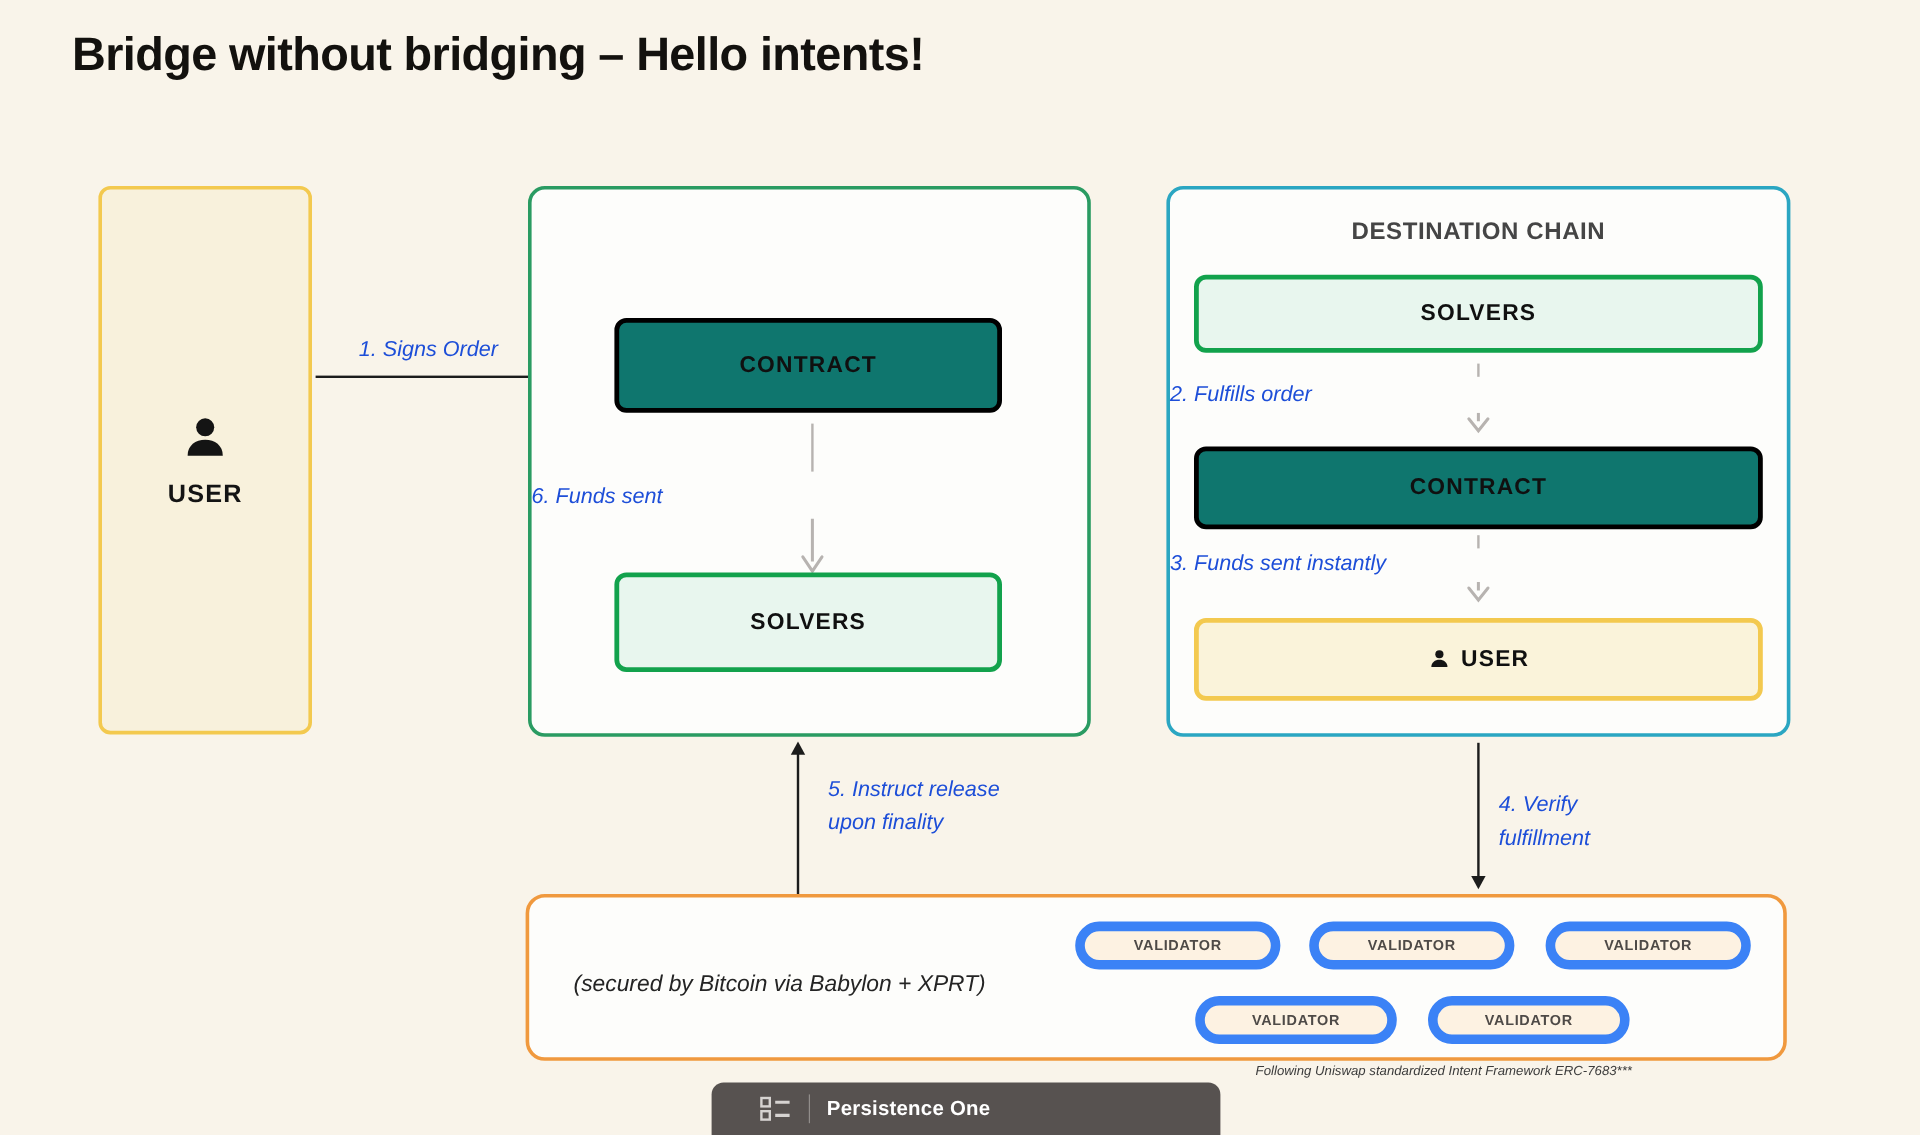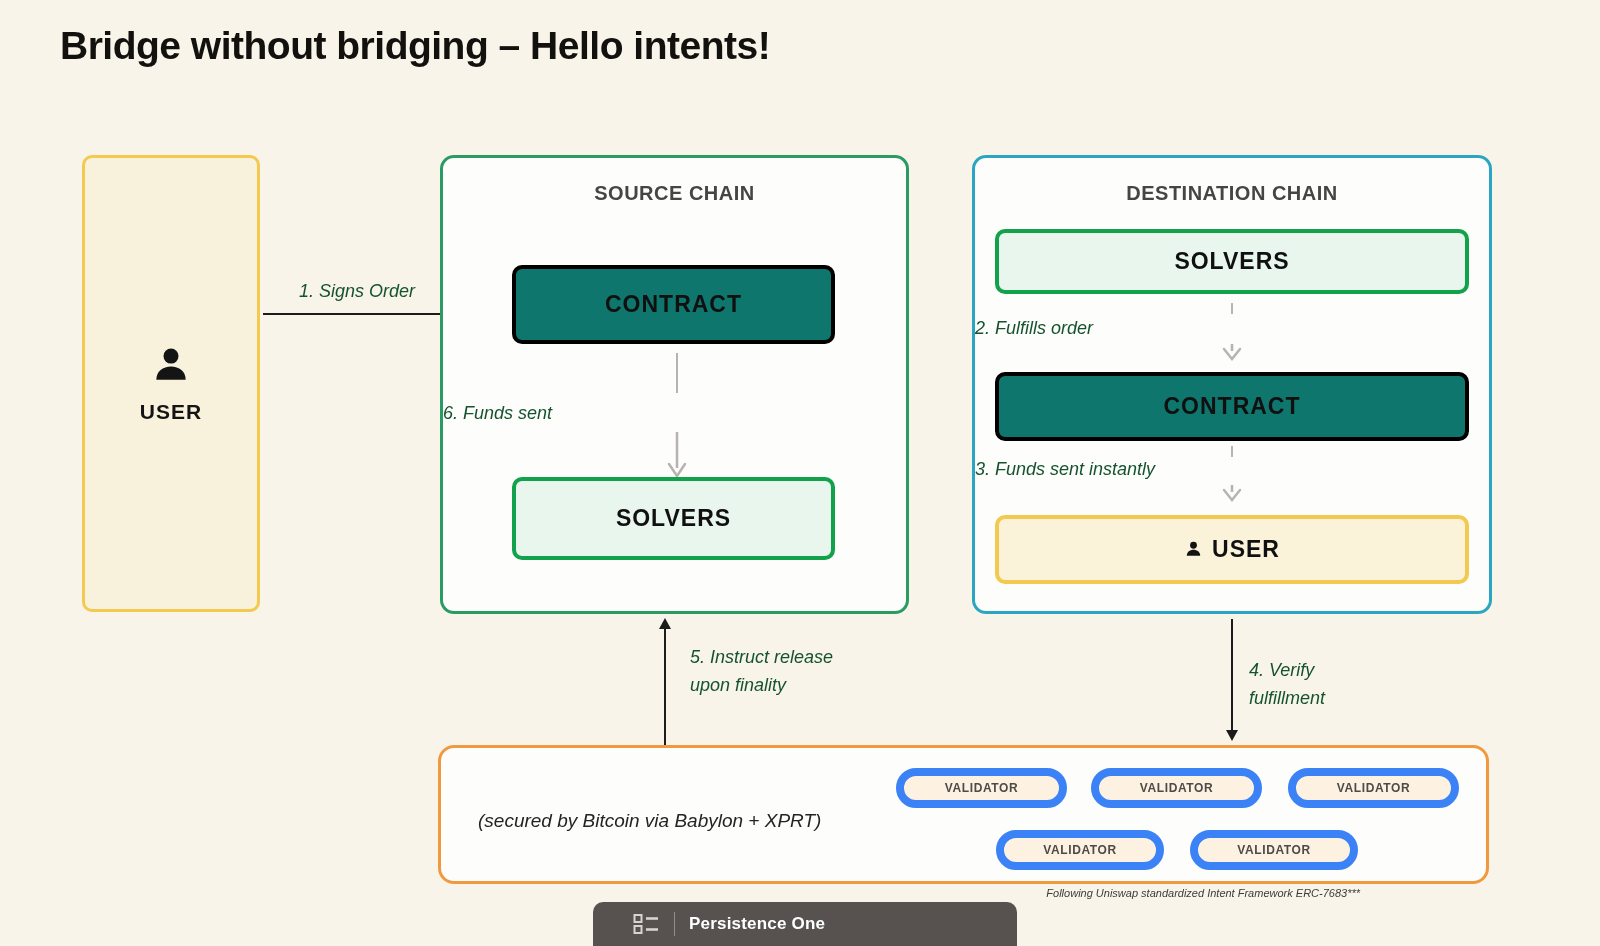--- a/index.html
+++ b/index.html
@@ -32,28 +32,28 @@
   .chain-title {
     position:absolute; top:24px; left:0; width:100%; text-align:center;
     font-size:20px; font-weight:bold; color:#454545; letter-spacing:0.5px;
   }
   .source-chain { left:440px; top:155px; width:469px; height:459px; border:3px solid #2a9b62; }
   .dest-chain   { left:972px; top:155px; width:520px; height:459px; border:3px solid #2ba6c2; }
 
   .node {
     position:absolute; border-radius:10px;
     display:flex; align-items:center; justify-content:center; gap:9px;
-    font-size:23px; font-weight:bold; letter-spacing:1px; color:#101010;
+    font-size:19px; font-weight:bold; letter-spacing:1px; color:#101010;
   }
   .node.contract { background:#0f766e; border:4px solid #000000; }
   .node.solvers  { background:#e8f6ee; border:4px solid #12a24c; }
   .node.user     { background:#faf3da; border:4px solid #f3c94f; }
 
   .step-label {
-    position:absolute; font-style:italic; font-size:18px; color:#14532d;
+    position:absolute; font-style:italic; font-size:18px; color:#1d4ed8;
   }
   .step-label.center { left:0; width:100%; }
 
   .gray-line { position:absolute; width:2px; background:#b7b3b0; }
   .black-hline { position:absolute; height:2px; background:#1c1c1c; }
   .black-vline { position:absolute; width:2px; background:#1c1c1c; }
   .tri { position:absolute; width:0; height:0; }
   .tri.right { border-top:7px solid transparent; border-bottom:7px solid transparent; border-left:12px solid #1c1c1c; }
   .tri.down  { border-left:6px solid transparent; border-right:6px solid transparent; border-top:11px solid #1c1c1c; }
   .tri.up    { border-left:6px solid transparent; border-right:6px solid transparent; border-bottom:11px solid #1c1c1c; }
@@ -103,21 +103,20 @@
       </svg>
     </span>
     <span class="label">USER</span>
   </div>
 
   <div class="abs step-label" style="left:272px; top:281px; width:170px; text-align:center;">1. Signs Order</div>
   <div class="abs black-hline" style="left:263px; top:313px; width:234px;"></div>
   <div class="abs tri right" style="left:496px; top:307px;"></div>
 
   <div class="abs chain source-chain">
-    <div class="chain-title">SOURCE CHAIN</div>
 
     <div class="node contract" style="left:69px; top:107px; width:323px; height:79px;">
       <span>CONTRACT</span>
     </div>
 
     <div class="gray-line" style="left:233px; top:195px; height:40px;"></div>
     <div class="step-label center" style="top:245px;">6. Funds sent</div>
     <span class="abs" style="left:223px; top:274px;">
       <svg width="22" height="48" viewBox="0 0 22 48">
         <line x1="11" y1="0" x2="11" y2="36" stroke="#b7b3b0" stroke-width="2.5"></line>

